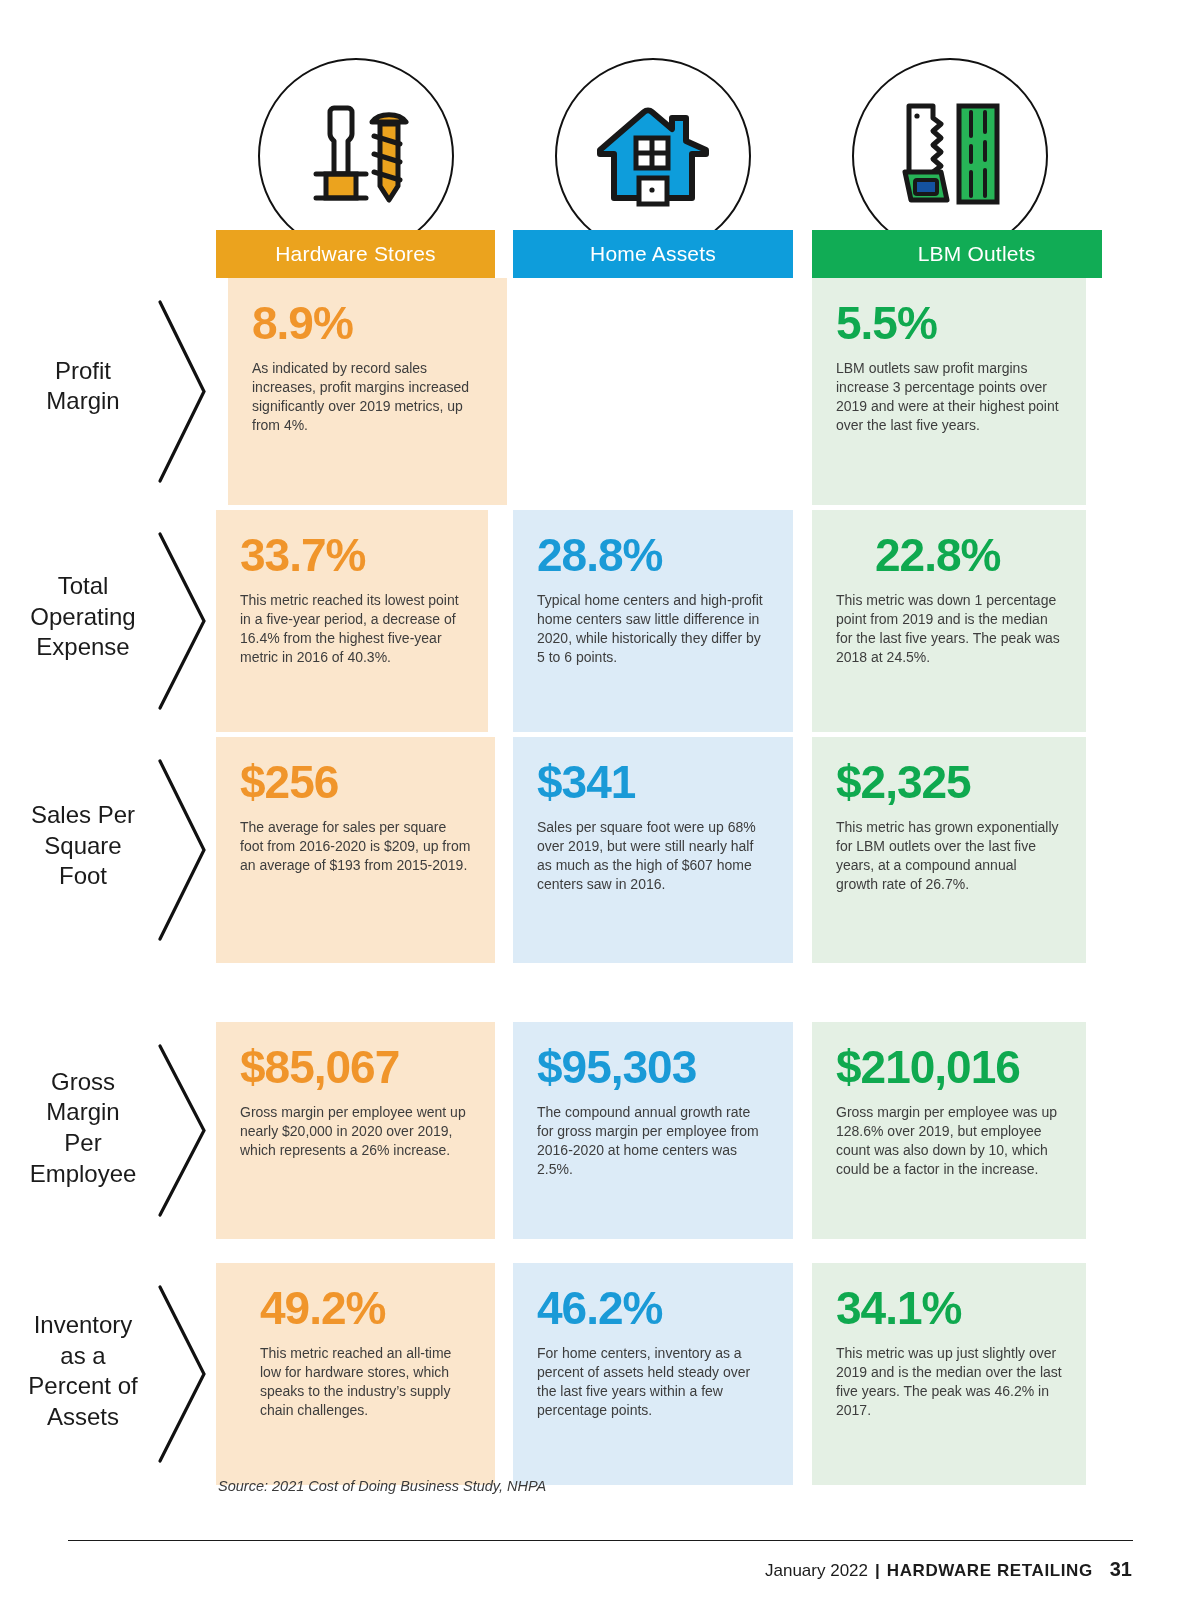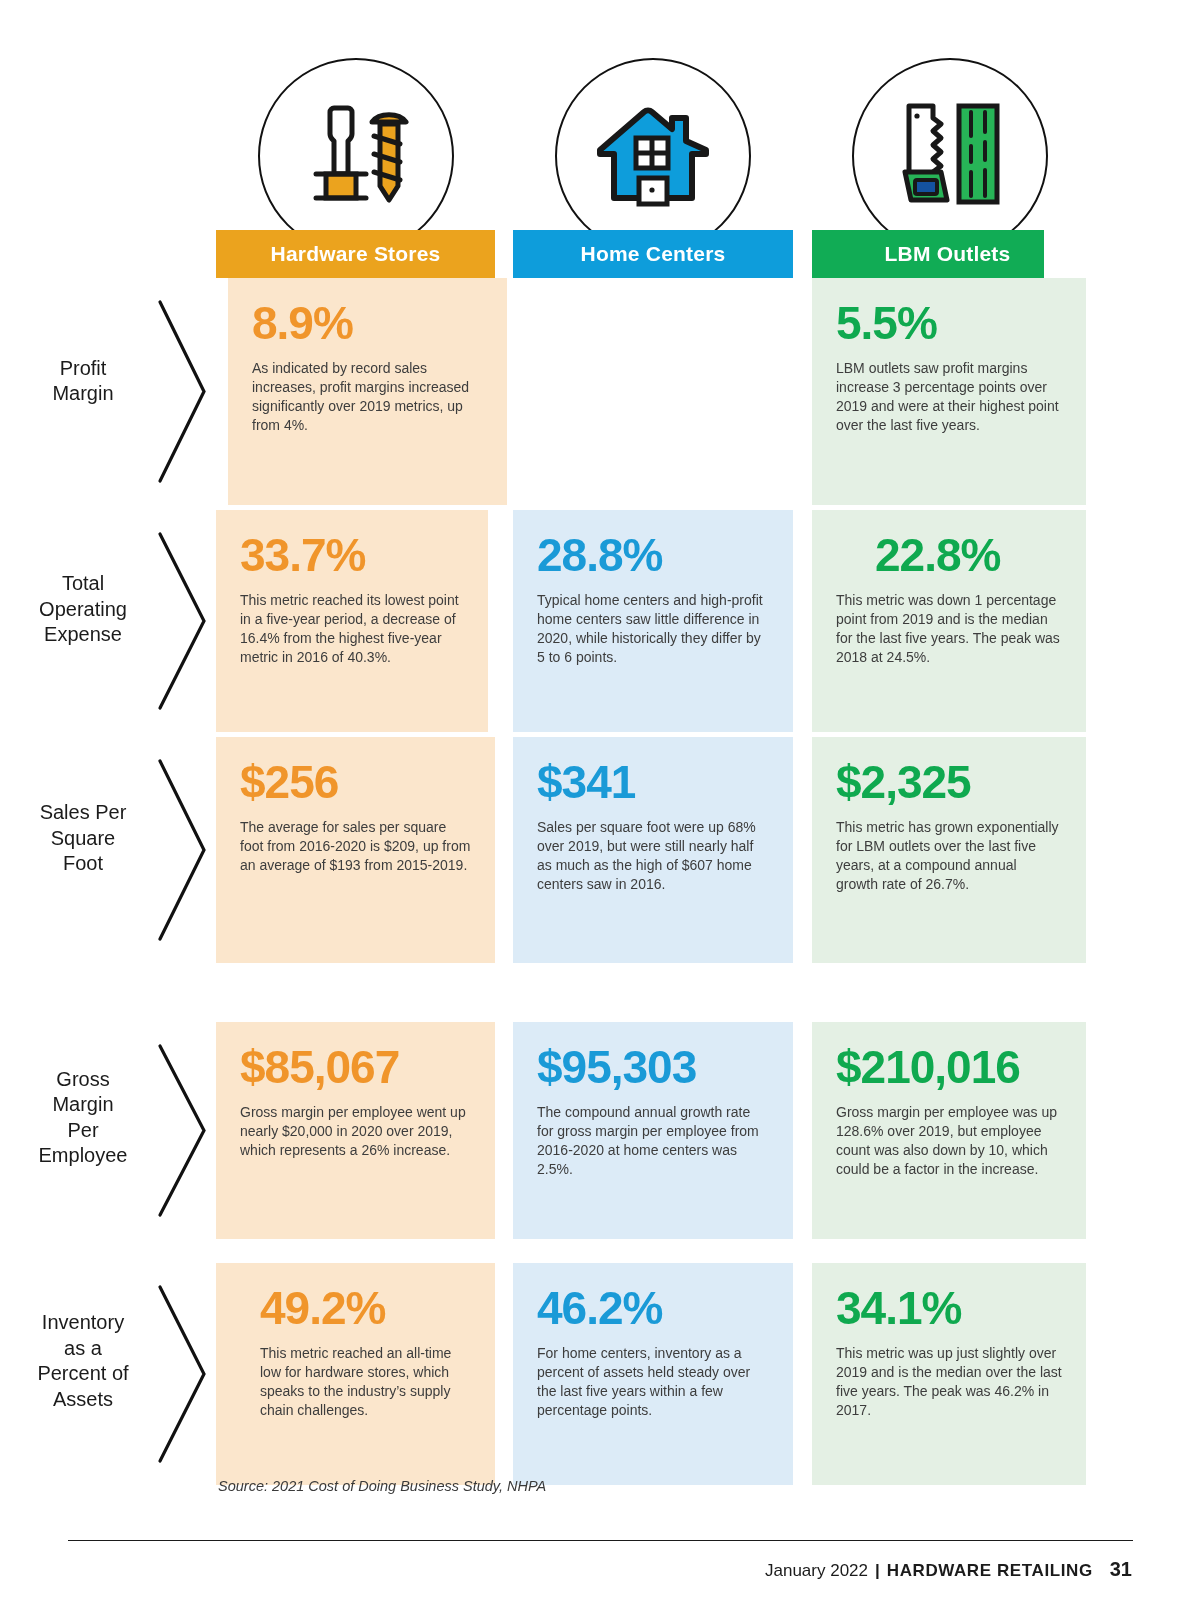--- a/index.html
+++ b/index.html
@@ -28,44 +28,44 @@
   .icon-circle svg { display: block; }
 
   
   .grid { position: absolute; top: 230px; left: 0; width: 1200px; }
 
   .colhead-row { position: relative; height: 48px; }
   .colhead {
     position: absolute; top: 0; height: 48px;
     display: flex; align-items: center; justify-content: center;
     color: #ffffff;
-    font-size: 21px; font-weight: 700; letter-spacing: .2px;
+    font-size: 21px; font-weight: 400; letter-spacing: .2px;
   }
   .col1 { left: 216px; width: 279px; }
   .col2 { left: 513px; width: 280px; }
-  .col3 { left: 812px; width: 232px; padding-left: 39px; }
+  .col3 { left: 812px; width: 290px; padding-left: 39px; }
 
   .row { position: relative; margin-bottom: 5px; }
   .cell {
     position: absolute; top: 0;
     padding: 22px 24px 18px 24px;
   }
   .big {
     font-size: 46px; font-weight: 700; letter-spacing: -1px;
     line-height: 1.02; margin-bottom: 12px;
   }
   .desc {
     font-size: 14px; line-height: 1.37; color: #3d3d3d;
   }
 
   
   .rowlabel {
     position: absolute; left: 18px; width: 130px;
     text-align: center;
-    font-size: 20px; line-height: 1.28; color: #1b1b1b;
+    font-size: 24px; line-height: 1.28; color: #1b1b1b;
   }
   .chev { position: absolute; left: 150px; }
   .chev svg { display: block; }
 
   
   .source {
     position: absolute; left: 218px; top: 1478px;
     font-size: 14.5px; font-style: italic; color: #3a3a3a;
   }
   .rule {
@@ -137,21 +137,21 @@
           <line x1="74" y1="72" x2="74" y2="96" stroke="#181818" stroke-width="4" stroke-linecap="round"></line>
           <line x1="88" y1="70" x2="88" y2="96" stroke="#181818" stroke-width="4" stroke-linecap="round"></line>
         </svg>
       </span>
     </div>
   </div>
 
   <div class="grid">
     <div class="colhead-row">
       <div class="colhead col1" style="background: rgb(235, 163, 30);">Hardware Stores</div>
-      <div class="colhead col2" style="background: rgb(14, 157, 219);">Home Centers</div>
+      <div class="colhead col2" style="background: rgb(14, 157, 219);">Home Assets</div>
       <div class="colhead col3" style="background: rgb(17, 172, 85);">LBM Outlets</div>
     </div>
     <div id="rows-host">
         <div class="row" style="height: 227px;">
           <div class="rowlabel" style="white-space: pre-line; top: 77.5px;">Profit
 Margin</div>
           <div class="chev" style="top: 20px;">
             <svg width="62" height="187" viewBox="0 0 62 187">
               <path d="M10 4 L54 93.5 L10 183" fill="none" stroke="#111111" stroke-width="3.2" stroke-linecap="round" stroke-linejoin="miter"></path>
             </svg>

